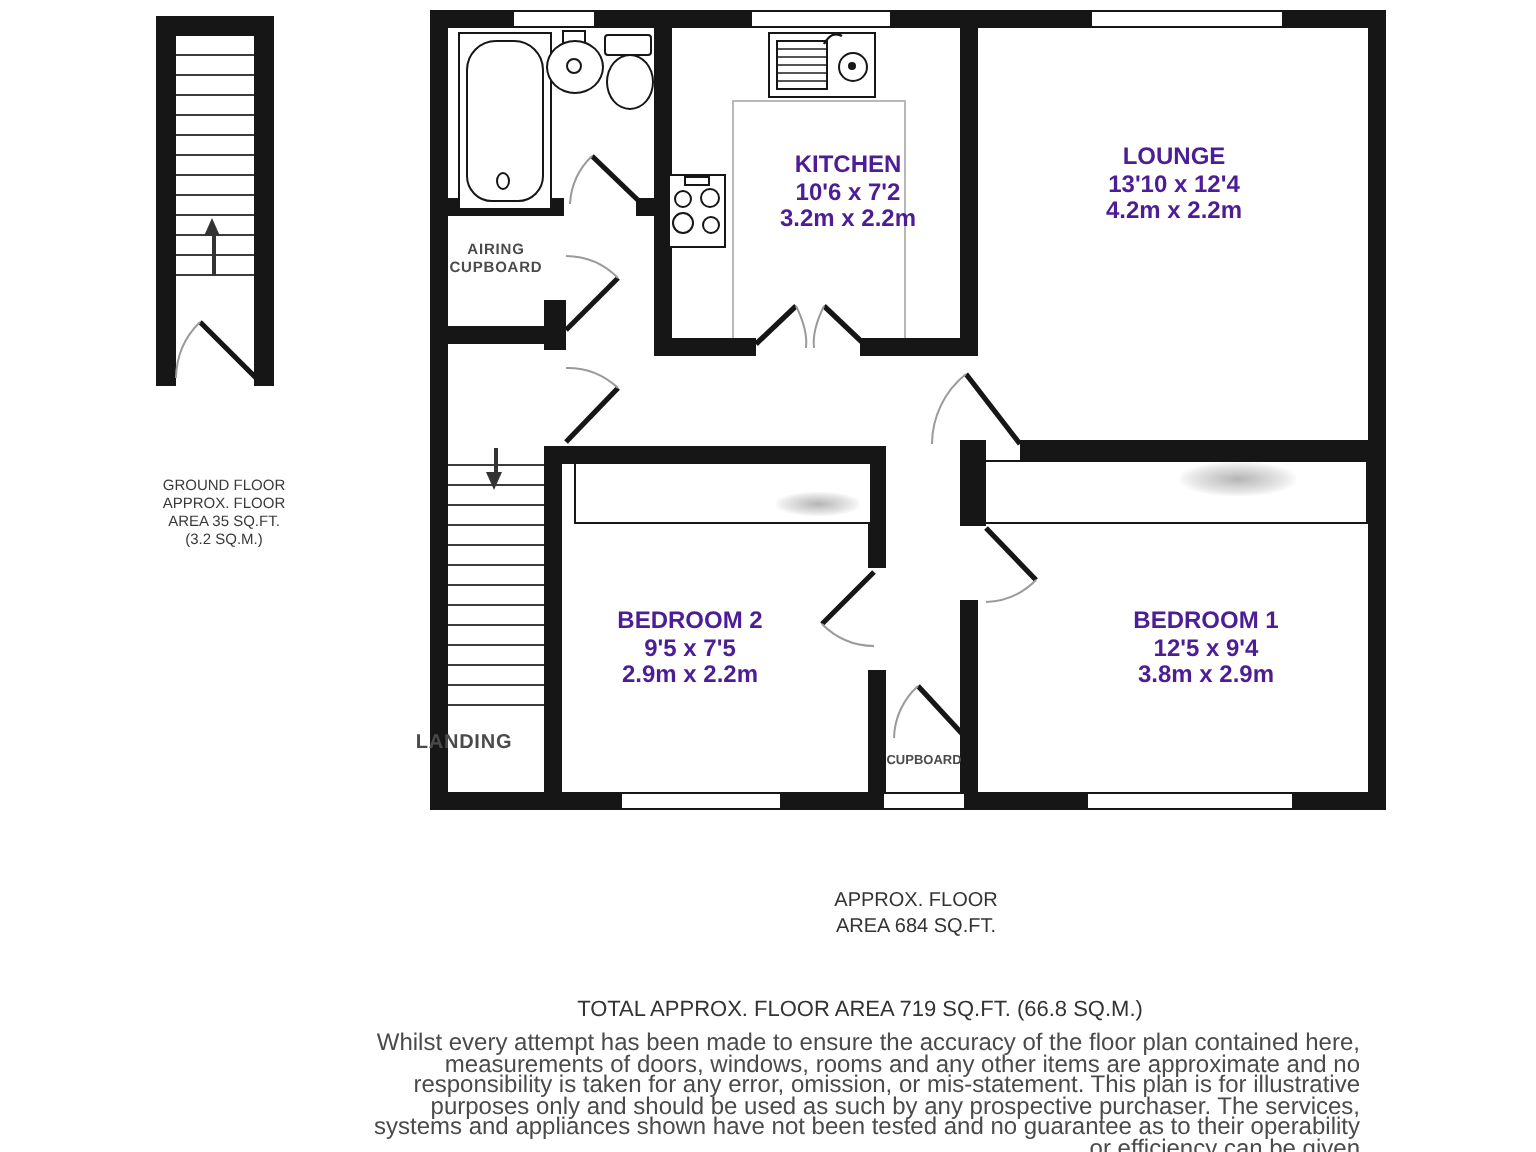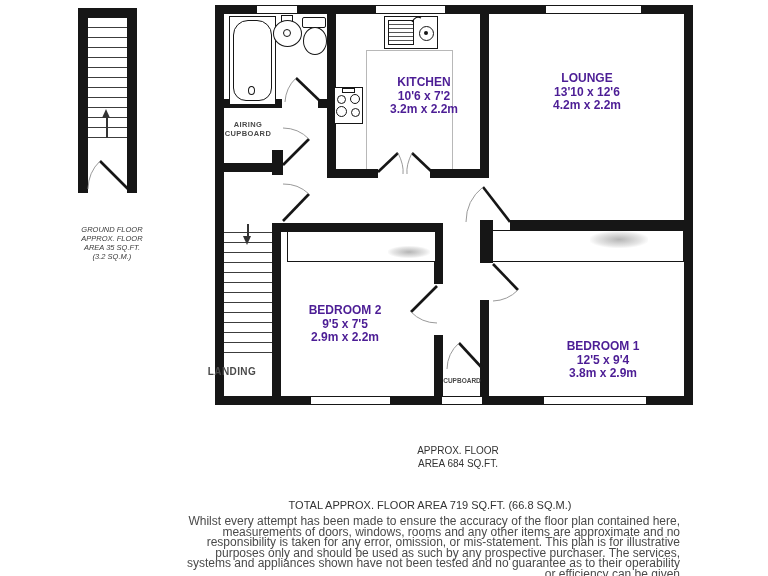--- a/index.html
+++ b/index.html
@@ -125,41 +125,41 @@
     <path d="M412,22 q4,-7 9,-4" fill="none" stroke="#161616" stroke-width="1.2"></path>
   </svg>
 
   <div class="room-label" style="left:364px;top:76px;width:120px;">
     <div>KITCHEN</div>
     <div>10'6 x 7'2</div>
     <div>3.2m x 2.2m</div>
   </div>
   <div class="room-label" style="left:527px;top:72px;width:120px;">
     <div>LOUNGE</div>
-    <div>13'10 x 12'6</div>
+    <div>13'10 x 12'4</div>
     <div>4.2m x 2.2m</div>
   </div>
   <div class="room-label" style="left:285px;top:304px;width:120px;">
     <div>BEDROOM 2</div>
     <div>9'5 x 7'5</div>
     <div>2.9m x 2.2m</div>
   </div>
-  <div class="room-label" style="left:541px;top:304px;width:124px;margin-top:36px;">
+  <div class="room-label" style="left:541px;top:304px;width:124px;">
     <div>BEDROOM 1</div>
     <div>12'5 x 9'4</div>
     <div>3.8m x 2.9m</div>
   </div>
   <div class="tiny-label" style="left:220px;top:120px;width:56px;">
     <div>AIRING</div>
     <div>CUPBOARD</div>
   </div>
   <div class="tiny-label" style="left:202px;top:367px;width:60px;font-size:10px;">LANDING</div>
   <div class="tiny-label" style="left:437px;top:376px;width:50px;font-size:6.5px;letter-spacing:0;">CUPBOARD</div>
 
-  <div class="caption" style="left:52px;top:225px;width:120px;font-style:italic;">
+  <div class="caption" style="left:52px;top:238px;width:120px;">
     <div>GROUND FLOOR</div>
     <div>APPROX. FLOOR</div>
     <div>AREA 35 SQ.FT.</div>
     <div>(3.2 SQ.M.)</div>
   </div>
 
   <div class="floor-note" style="left:358px;top:444px;width:200px;">
     <div>APPROX. FLOOR</div>
     <div>AREA 684 SQ.FT.</div>
   </div>

